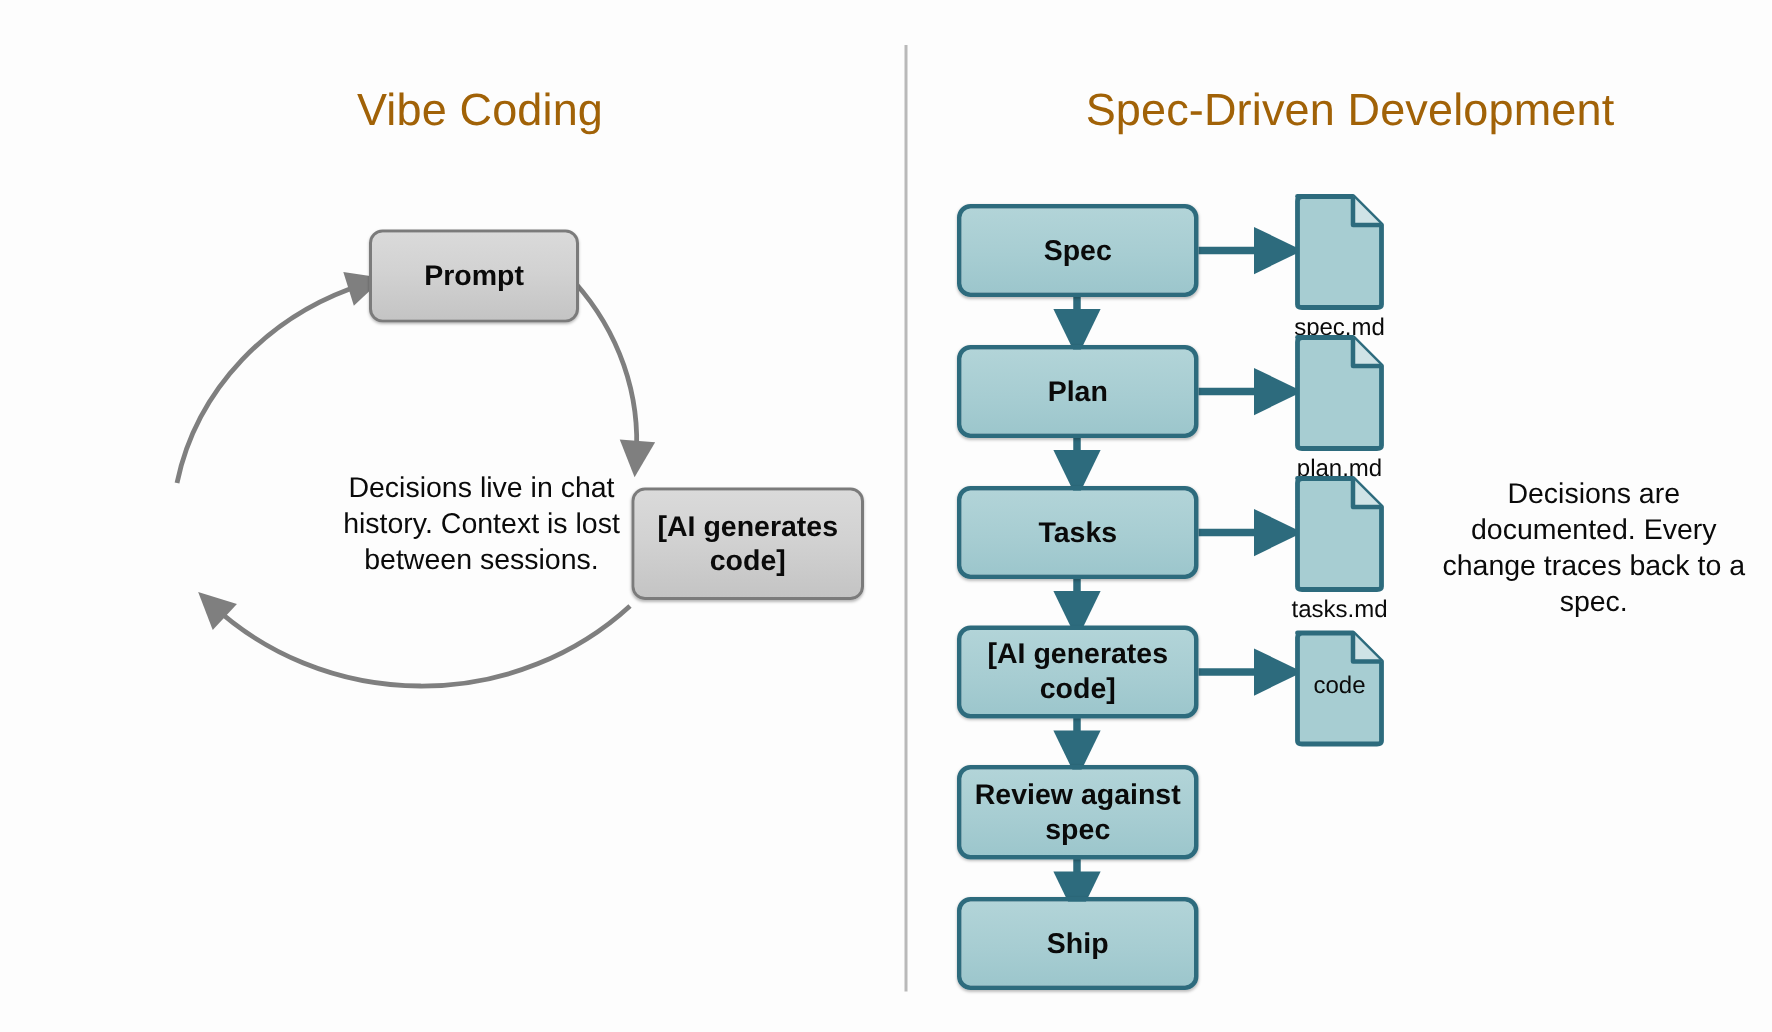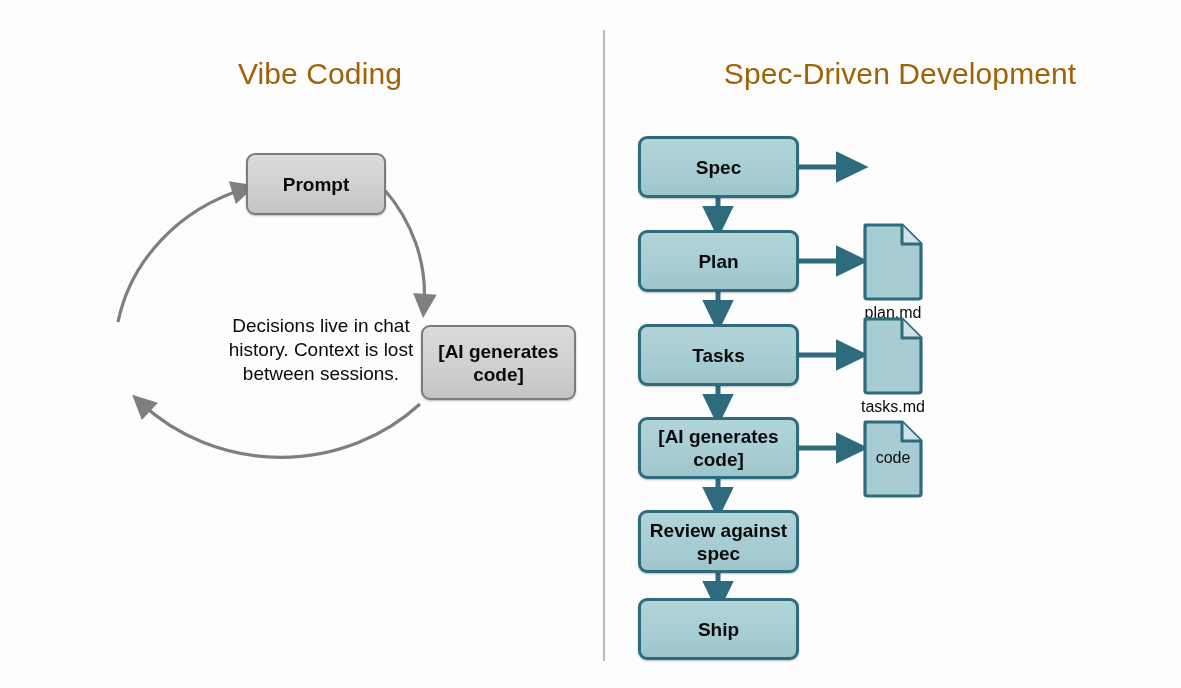--- a/index.html
+++ b/index.html
@@ -168,20 +168,27 @@
   <div class="node node-teal" style="left:638px; top:230px; width:161px; height:62px;">Plan</div>
 
   <div class="node node-teal" style="left:638px; top:324px; width:161px; height:62px;">Tasks</div>
 
   <div class="node node-teal" style="left:638px; top:417px; width:161px; height:62px;">[AI generates code]</div>
 
   <div class="node node-teal" style="left:638px; top:510px; width:161px; height:63px;">Review against spec</div>
 
   <div class="node node-teal" style="left:638px; top:598px; width:161px; height:62px;">Ship</div>
 
+  <div class="doc" style="left:862px; top:126px;">
+    <svg width="62" height="82" viewBox="0 0 62 82">
+      <path d="M3,5 L40,5 L59,24 L59,77 Q59,79 56,79 L6,79 Q3,79 3,77 L3,8 Q3,5 6,5 Z" fill="#a7cdd2" stroke="#2d6b7d" stroke-width="3.2" stroke-linejoin="round"></path>
+      <path d="M40,5 L40,24 L59,24" fill="#cfe3e6" stroke="#2d6b7d" stroke-width="3" stroke-linejoin="round"></path>
+    </svg>
+    <div class="doc-label">spec.md</div>
+  </div>
 
   <div class="doc" style="left:862px; top:220px;">
     <svg width="62" height="82" viewBox="0 0 62 82">
       <path d="M3,5 L40,5 L59,24 L59,77 Q59,79 56,79 L6,79 Q3,79 3,77 L3,8 Q3,5 6,5 Z" fill="#a7cdd2" stroke="#2d6b7d" stroke-width="3.2" stroke-linejoin="round"></path>
       <path d="M40,5 L40,24 L59,24" fill="#cfe3e6" stroke="#2d6b7d" stroke-width="3" stroke-linejoin="round"></path>
     </svg>
     <div class="doc-label">plan.md</div>
   </div>
 
   <div class="doc" style="left:862px; top:314px;">
@@ -193,14 +200,15 @@
   </div>
 
   <div class="doc" style="left:862px; top:417px;">
     <svg width="62" height="82" viewBox="0 0 62 82">
       <path d="M3,5 L40,5 L59,24 L59,77 Q59,79 56,79 L6,79 Q3,79 3,77 L3,8 Q3,5 6,5 Z" fill="#a7cdd2" stroke="#2d6b7d" stroke-width="3.2" stroke-linejoin="round"></path>
       <path d="M40,5 L40,24 L59,24" fill="#cfe3e6" stroke="#2d6b7d" stroke-width="3" stroke-linejoin="round"></path>
     </svg>
     <div class="doc-inner-label">code</div>
   </div>
 
+  <div class="note" id="note-right">Decisions are documented. Every change traces back to a spec.</div>
 
 </div>
 
 </body></html>

